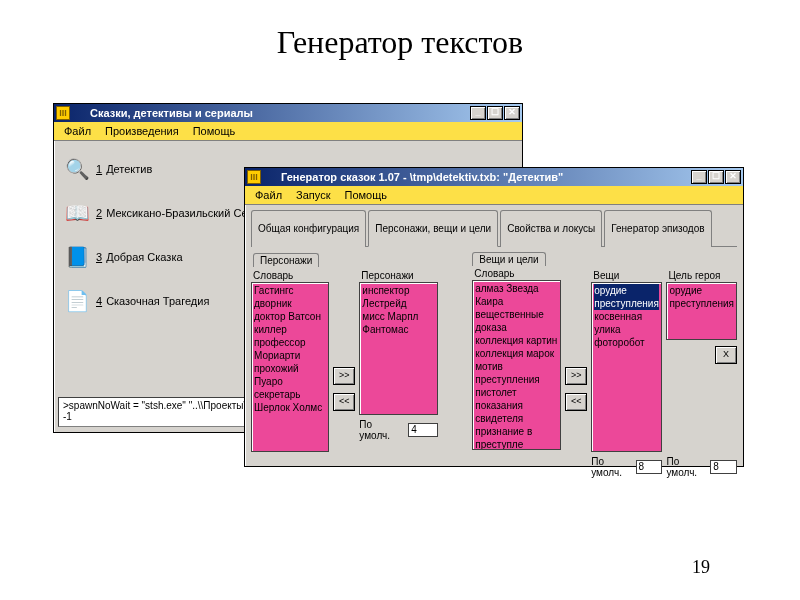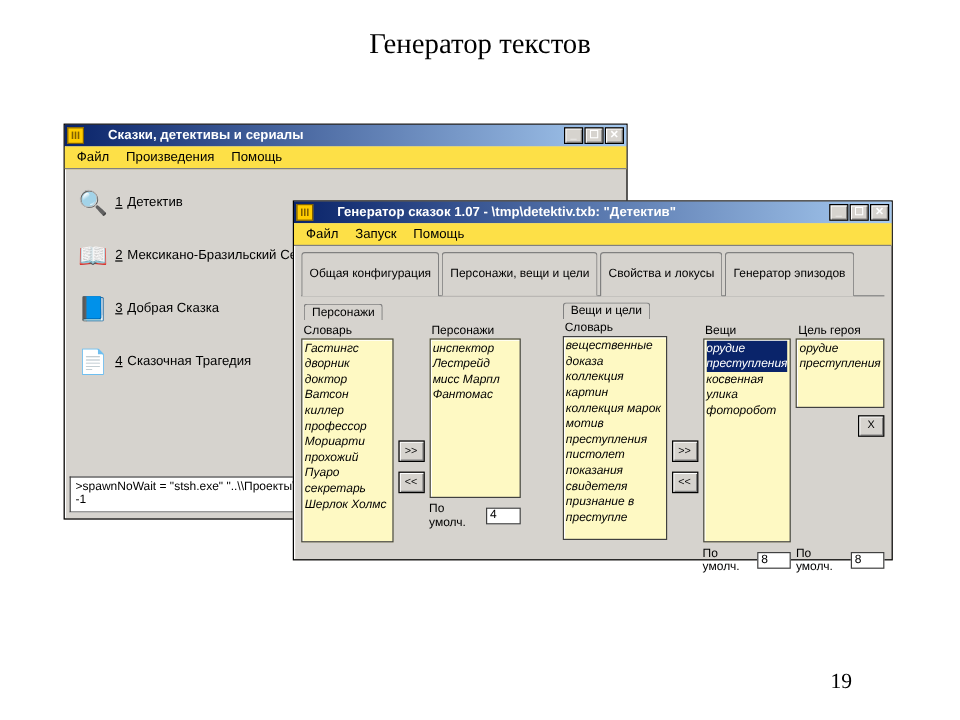--- a/index.html
+++ b/index.html
@@ -14,21 +14,21 @@
     overflow: hidden;
     position: relative;
   }
   .slide-title {
     position: absolute;
     top: 24px;
     left: 0;
     width: 100%;
     text-align: center;
     font-family: "Times New Roman", serif;
-    font-size: 24px;
+    font-size: 32px;
   }
   .page-num {
     position: absolute;
     bottom: 22px;
     right: 90px;
     font-family: "Times New Roman", serif;
     font-size: 18px;
   }
   
   .window {
@@ -123,28 +123,27 @@
     margin-right: 2px;
     border-top-left-radius: 3px;
     border-top-right-radius: 3px;
     font-size: 10px;
     cursor: default;
   }
   .pane-row { display: flex; gap: 4px; margin-top: 2px; }
   .col { display: flex; flex-direction: column; }
   .grouplabel { font-size: 10px; padding: 1px 2px; }
   .listbox {
-    background: #fef9c3;
+    background: #ec4899;
     border: 1px solid #404040;
     box-shadow: 1px 1px 0 #fff inset;
     overflow: hidden;
     font-size: 10px;
     line-height: 13px;
     padding: 1px 2px;
-    font-style: italic;
   }
   .listbox .sel { background: #0a246a; color: #fff; }
   .movebtns { display: flex; flex-direction: column; gap: 8px; justify-content: center; padding-top: 30px;}
   .btn3d {
     width: 22px; height: 18px;
     border: 1px solid #000;
     background: #d6d3ce;
     box-shadow: 1px 1px 0 #fff inset, -1px -1px 0 #808080 inset;
     font-size: 9px;
     text-align: center;
@@ -266,20 +265,21 @@
       </div>
 
       <div class="col" style="width:4px;"></div>
 
       <div class="col" style="width:100px;margin-left:23px;">
         <div style="display:flex;">
           <div class="subtab" style="position:relative; top:-17px;">Вещи и цели</div>
         </div>
         <div class="grouplabel" style="margin-top:-16px;">Словарь</div>
         <div class="listbox" id="lb-dict-things" style="height:170px;">
+            <div>алмаз Звезда Каира</div>
             <div>вещественные доказа</div>
             <div>коллекция картин</div>
             <div>коллекция марок</div>
             <div>мотив преступления</div>
             <div>пистолет</div>
             <div>показания свидетеля</div>
             <div>признание в преступле</div>
           </div>
       </div>
       <div class="movebtns">

